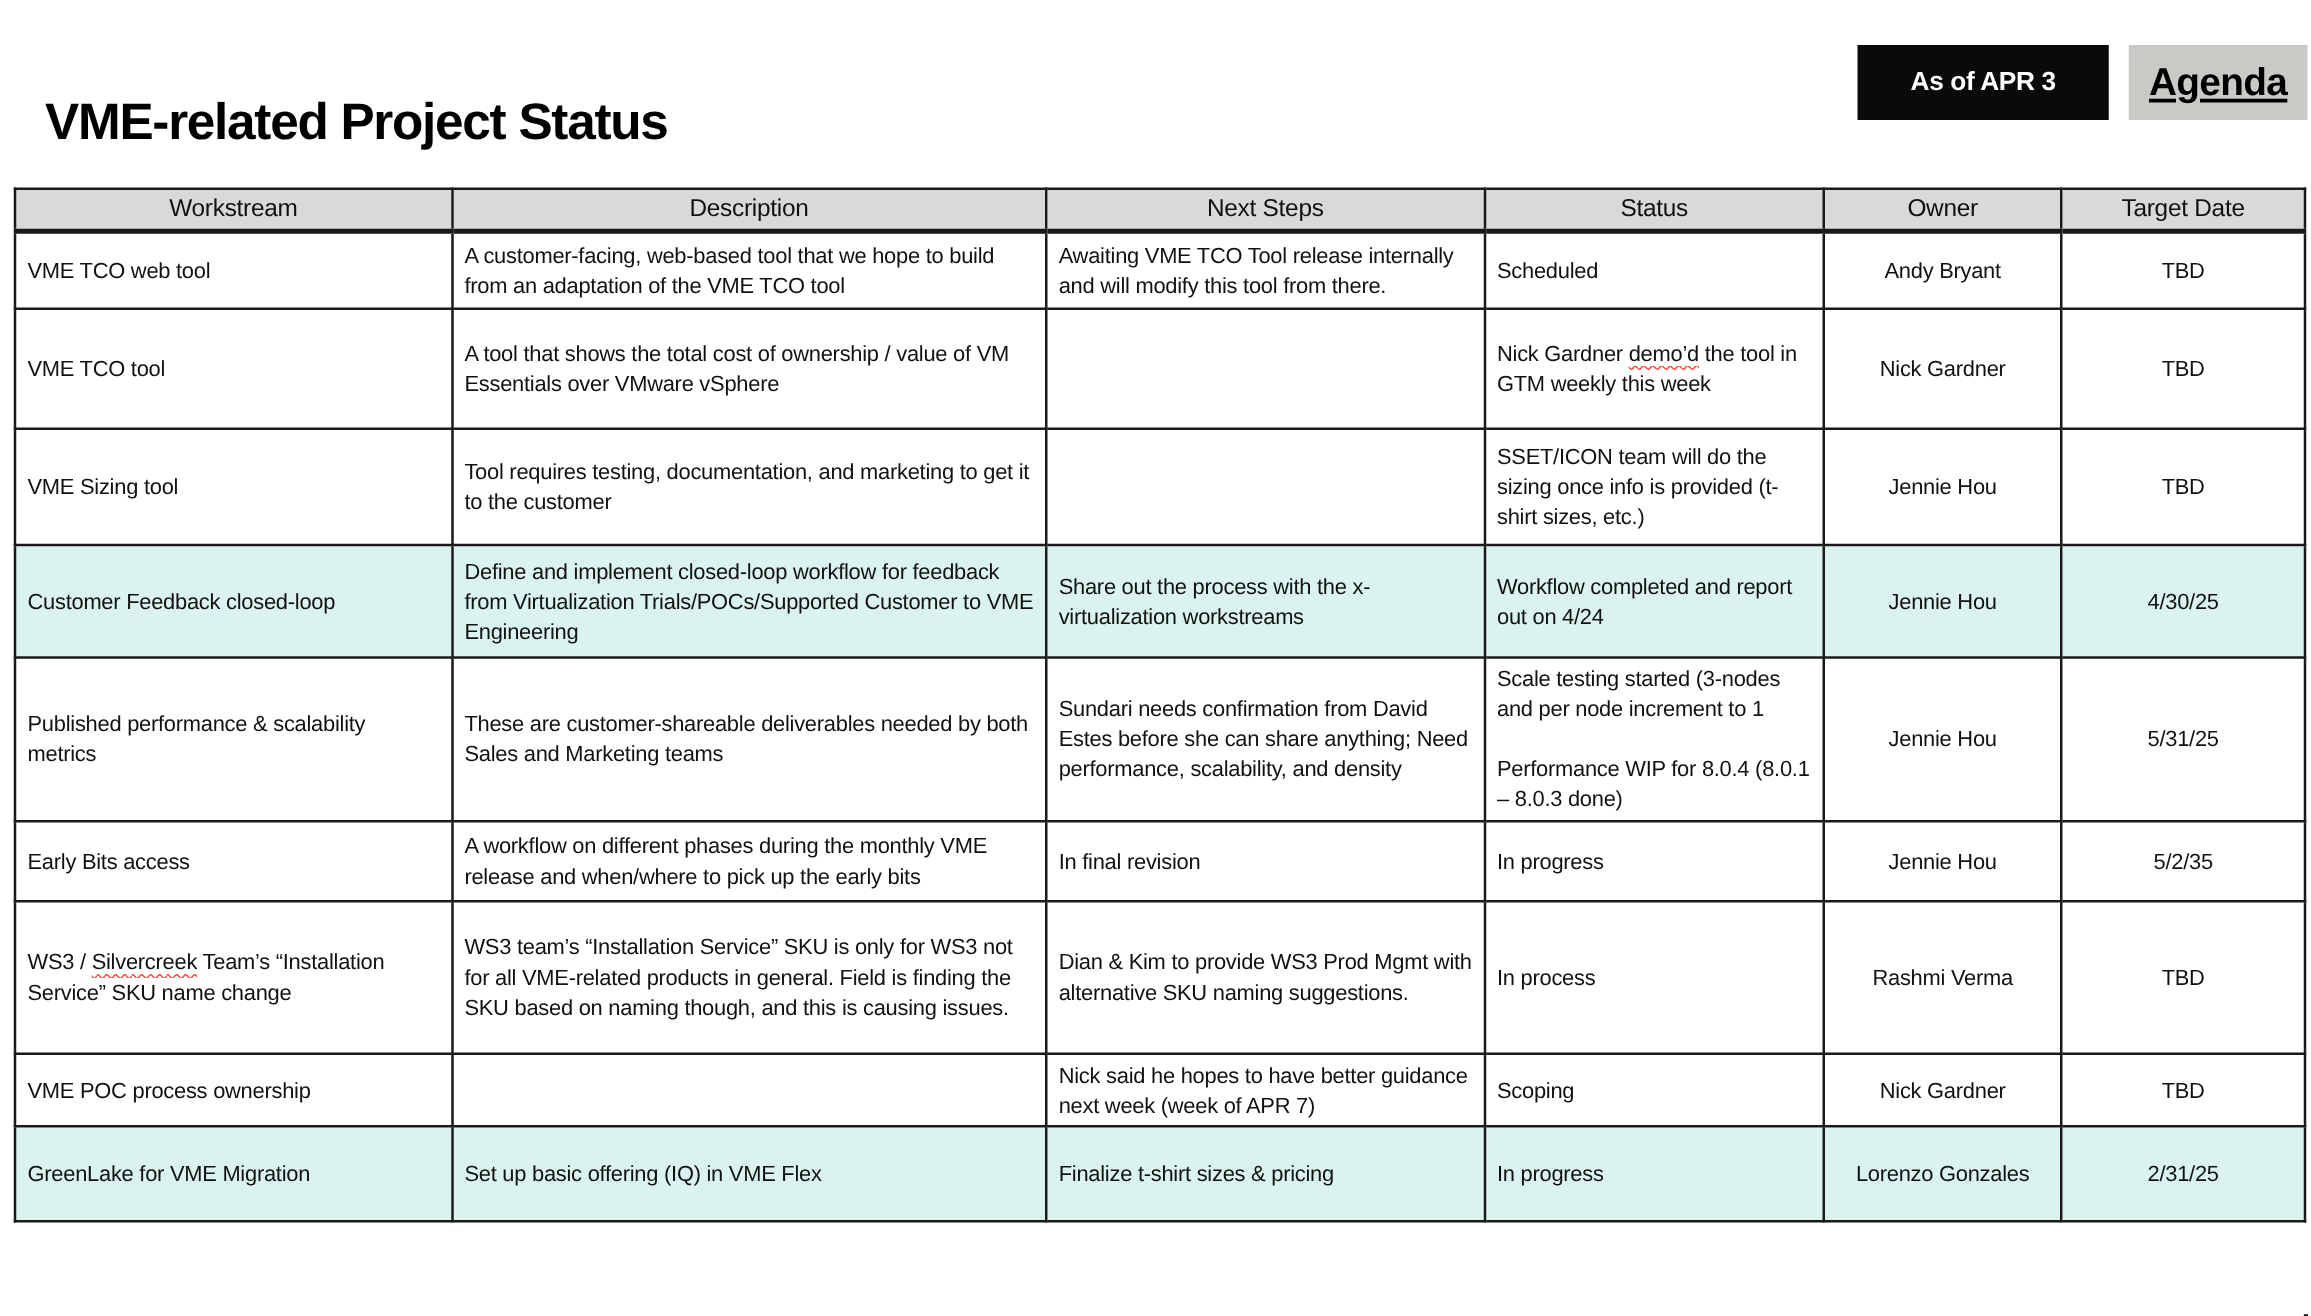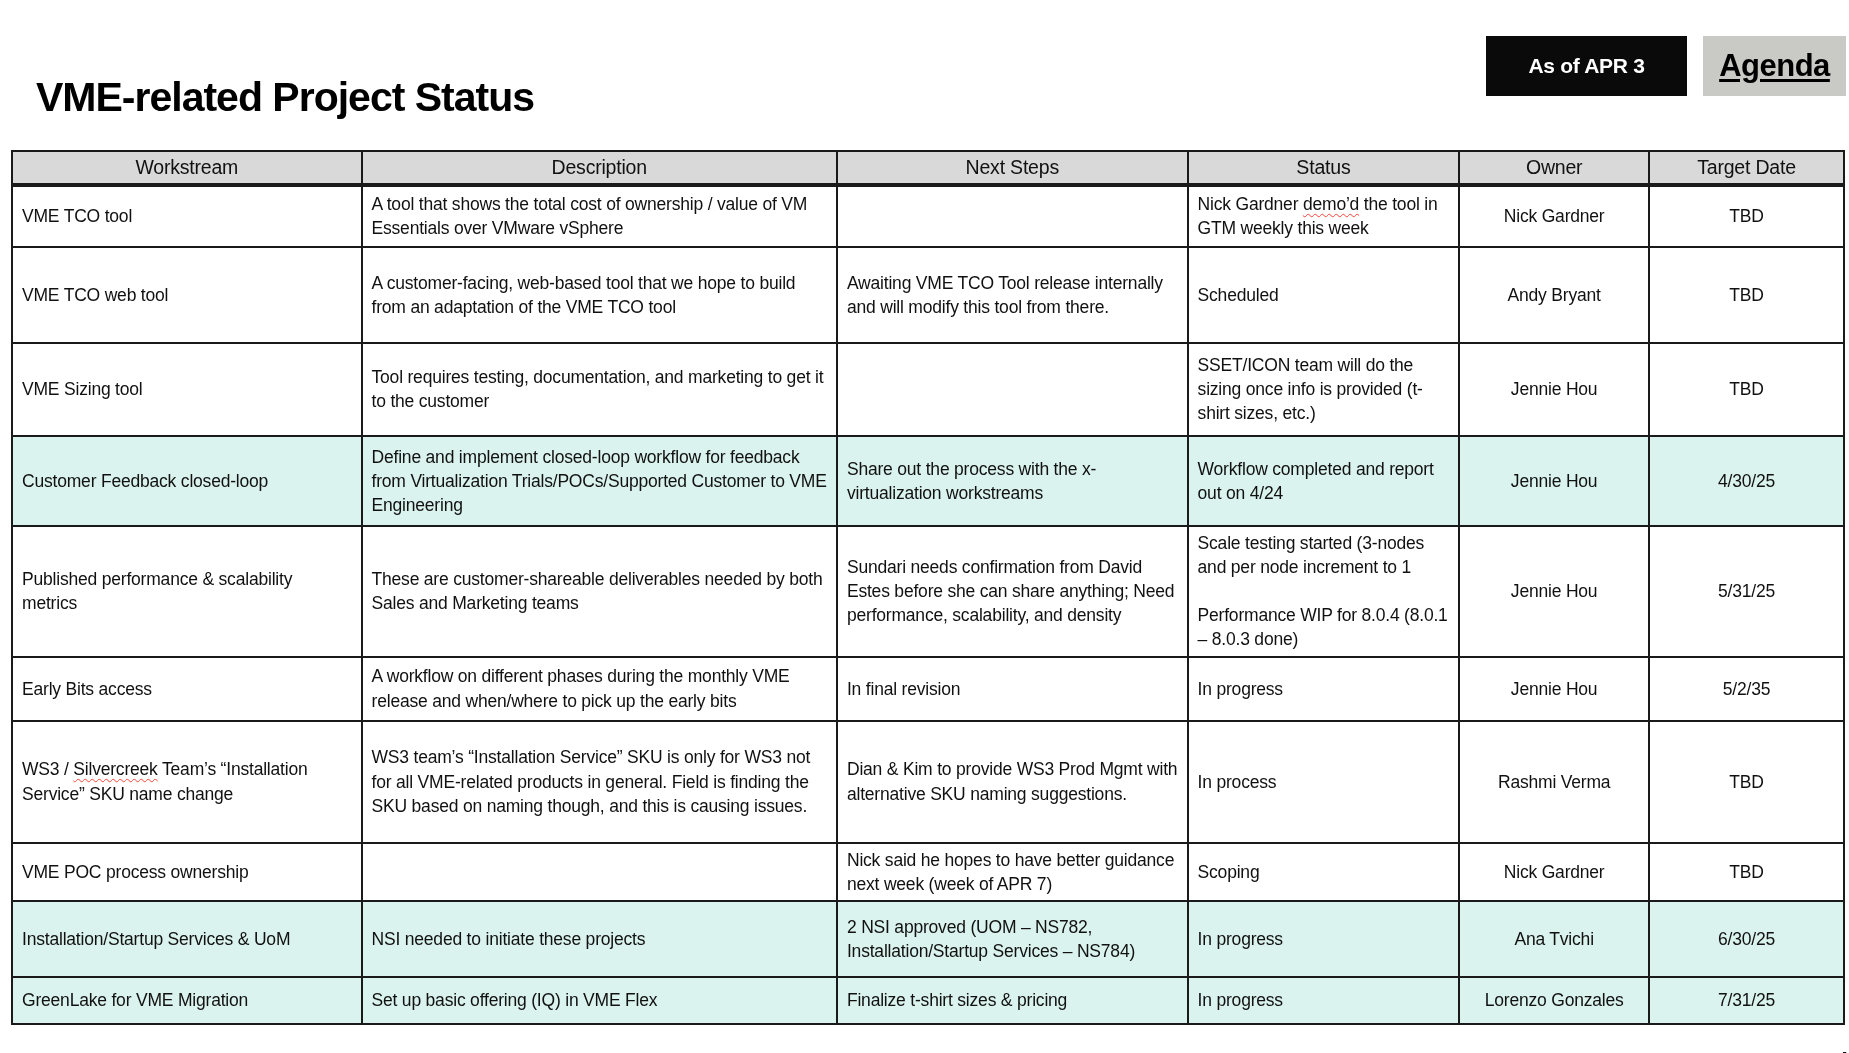--- a/index.html
+++ b/index.html
@@ -114,36 +114,36 @@
         <th>Workstream</th>
         <th>Description</th>
         <th>Next Steps</th>
         <th>Status</th>
         <th>Owner</th>
         <th>Target Date</th>
       </tr>
     </thead>
     <tbody>
         <tr>
+          <td class="col-workstream">VME TCO web tool</td>
+          <td class="col-description">A customer-facing, web-based tool that we hope to build from an adaptation of the VME TCO tool</td>
+          <td class="col-next_steps">Awaiting VME TCO Tool release internally and will modify this tool from there.</td>
+          <td class="col-status">Scheduled</td>
+          <td class="col-owner">Andy Bryant</td>
+          <td class="col-target_date">TBD</td>
+        </tr>
+        <tr>
           <td class="col-workstream">VME TCO tool</td>
           <td class="col-description">A tool that shows the total cost of ownership / value of VM Essentials over VMware vSphere</td>
           <td class="col-next_steps"></td>
           <td class="col-status">Nick Gardner <span class="sq">demo’d</span> the tool in GTM weekly this week</td>
           <td class="col-owner">Nick Gardner</td>
           <td class="col-target_date">TBD</td>
         </tr>
         <tr>
-          <td class="col-workstream">VME TCO web tool</td>
-          <td class="col-description">A customer-facing, web-based tool that we hope to build from an adaptation of the VME TCO tool</td>
-          <td class="col-next_steps">Awaiting VME TCO Tool release internally and will modify this tool from there.</td>
-          <td class="col-status">Scheduled</td>
-          <td class="col-owner">Andy Bryant</td>
-          <td class="col-target_date">TBD</td>
-        </tr>
-        <tr>
           <td class="col-workstream">VME Sizing tool</td>
           <td class="col-description">Tool requires testing, documentation, and marketing to get it to the customer</td>
           <td class="col-next_steps"></td>
           <td class="col-status">SSET/ICON team will do the sizing once info is provided (t-shirt sizes, etc.)</td>
           <td class="col-owner">Jennie Hou</td>
           <td class="col-target_date">TBD</td>
         </tr>
         <tr class="hl">
           <td class="col-workstream">Customer Feedback closed-loop</td>
           <td class="col-description">Define and implement closed-loop workflow for feedback from Virtualization Trials/POCs/Supported Customer to VME Engineering</td>
@@ -178,35 +178,27 @@
           <td class="col-owner">Rashmi Verma</td>
           <td class="col-target_date">TBD</td>
         </tr>
         <tr>
           <td class="col-workstream">VME POC process ownership</td>
           <td class="col-description"></td>
           <td class="col-next_steps">Nick said he hopes to have better guidance next week (week of APR 7)</td>
           <td class="col-status">Scoping</td>
           <td class="col-owner">Nick Gardner</td>
           <td class="col-target_date">TBD</td>
-        </tr>
-        <tr class="hl">
-          <td class="col-workstream">Installation/Startup Services &amp; UoM</td>
-          <td class="col-description">NSI needed to initiate these projects</td>
-          <td class="col-next_steps">2 NSI approved (UOM – NS782, Installation/Startup Services – NS784)</td>
-          <td class="col-status">In progress</td>
-          <td class="col-owner">Ana Tvichi</td>
-          <td class="col-target_date">6/30/25</td>
         </tr>
         <tr class="hl">
           <td class="col-workstream">GreenLake for VME Migration</td>
           <td class="col-description">Set up basic offering (IQ) in VME Flex</td>
           <td class="col-next_steps">Finalize t-shirt sizes &amp; pricing</td>
           <td class="col-status">In progress</td>
           <td class="col-owner">Lorenzo Gonzales</td>
-          <td class="col-target_date">7/31/25</td>
+          <td class="col-target_date">2/31/25</td>
         </tr>
       </tbody>
   </table>
 
   <div class="stray-char">d</div>
 
 </div>
 
 </body></html>

